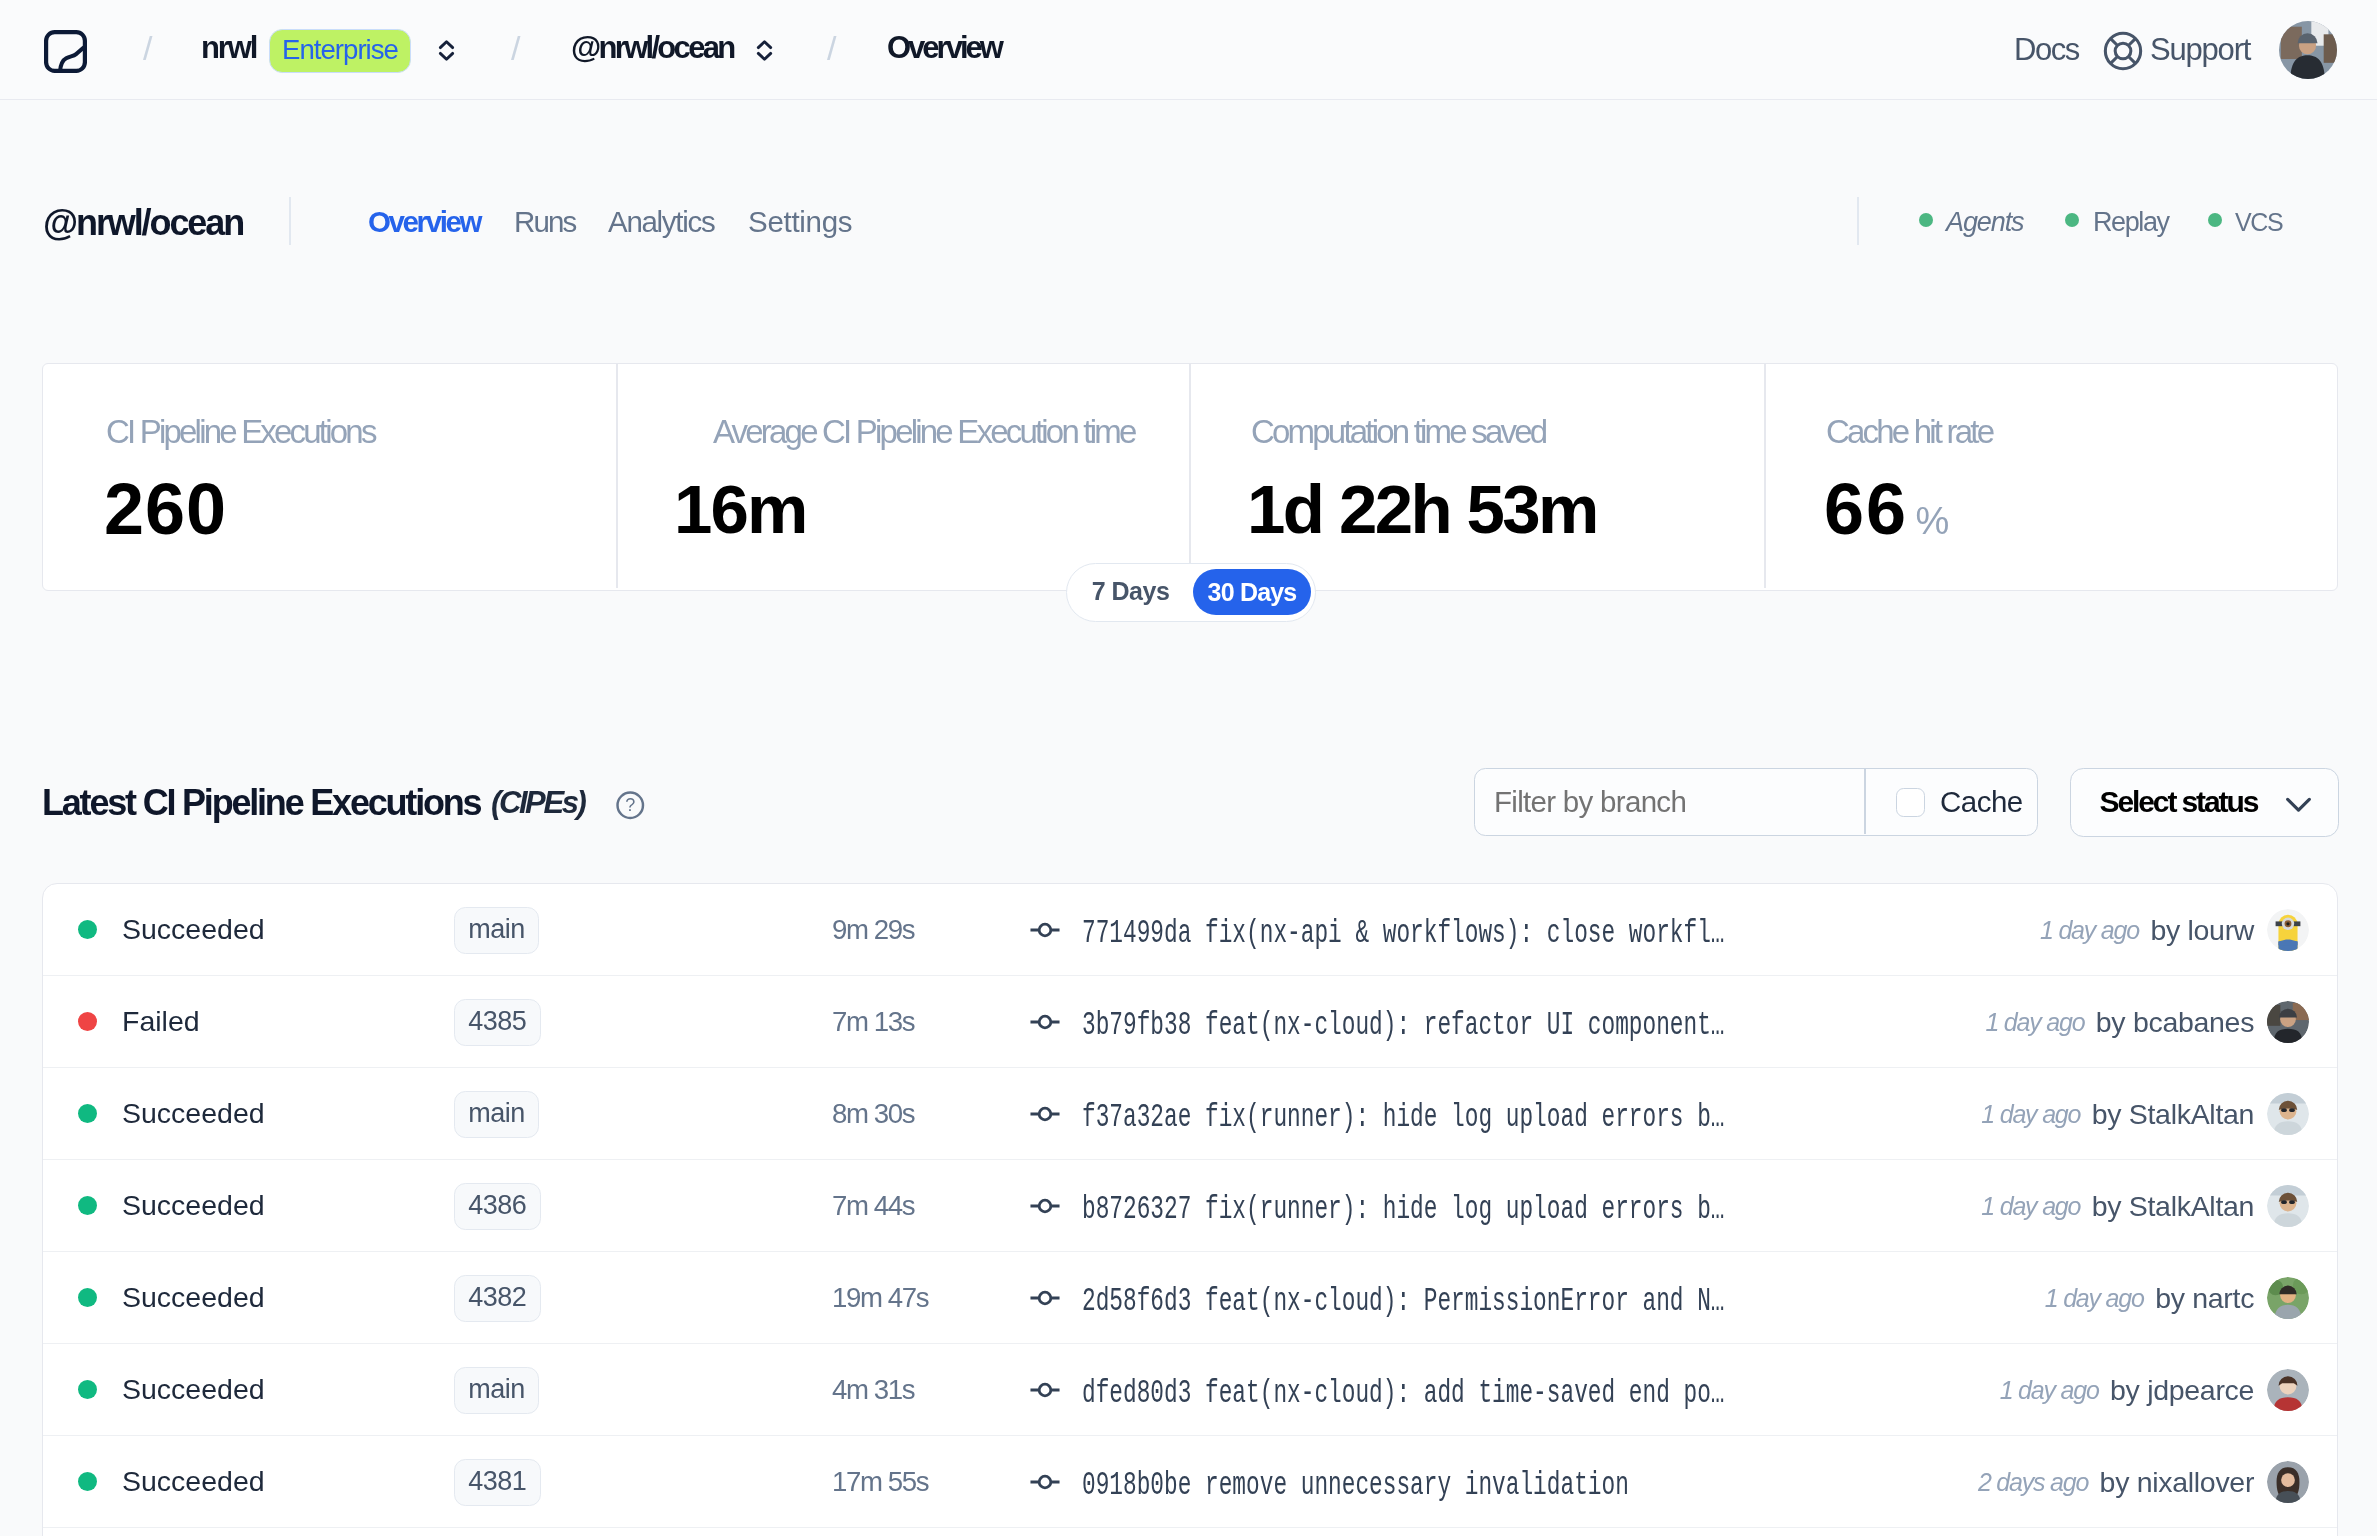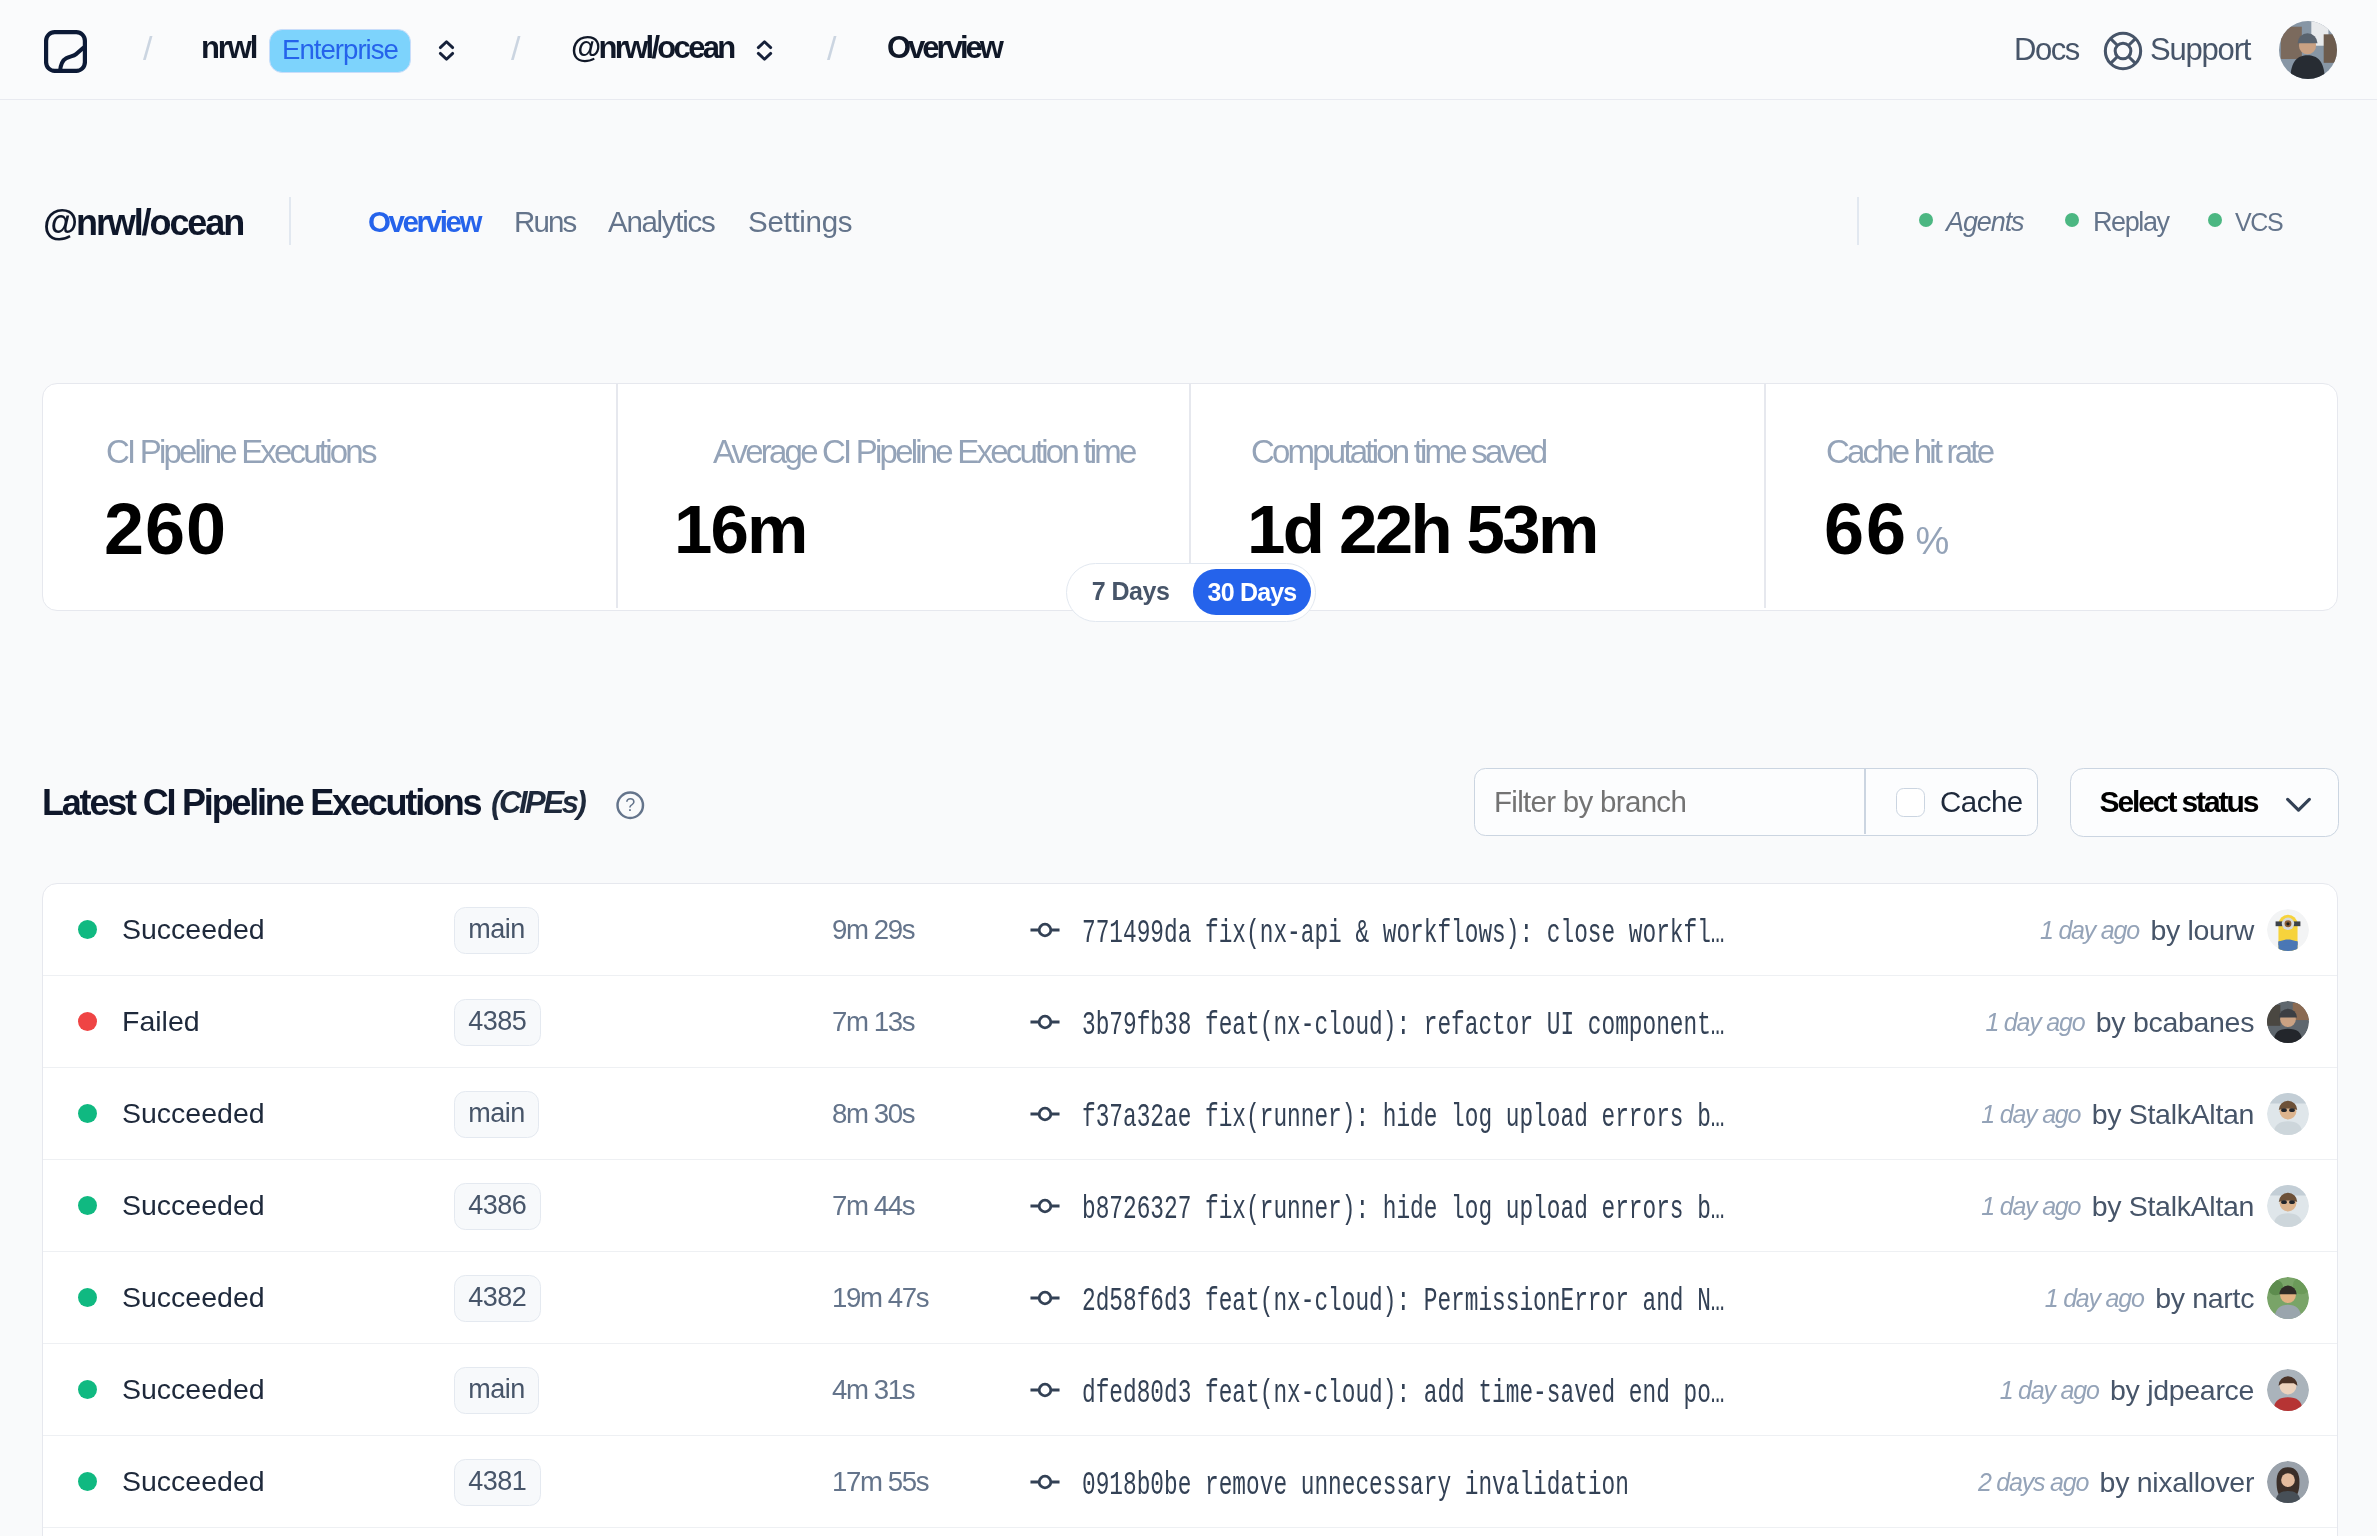--- a/index.html
+++ b/index.html
@@ -3,33 +3,33 @@
 <meta charset="utf-8">
 <style>
   * { margin:0; padding:0; box-sizing:border-box; }
   html,body { width:2378px; height:1537px; background:#f9fafb; font-family:"Liberation Sans", sans-serif; position:relative; overflow:hidden; }
   .abs { position:absolute; }
 
   
   #header { position:absolute; left:0; top:0; width:2378px; height:100px; background:#fafbfc; border-bottom:1.9px solid #e8eaf0; }
   .crumb-slash { color:#cbd5e1; font-size:34px; font-weight:400; }
   .crumb-txt { color:#101828; font-size:31px; font-weight:600; }
-  #ent-badge { position:absolute; left:269px; top:28.5px; width:142px; height:44px; background:#7dd3fc; border:1.9px solid #c9ddfa; border-radius:13.3px; color:#2563eb; font-size:27.6px; font-weight:500; text-align:center; line-height:40px; letter-spacing:-1px; }
+  #ent-badge { position:absolute; left:269px; top:28.5px; width:142px; height:44px; background:#bef264; border:1.9px solid #c9ddfa; border-radius:13.3px; color:#2563eb; font-size:27.6px; font-weight:500; text-align:center; line-height:40px; letter-spacing:-1px; }
   .hdr-link { color:#475569; font-size:31px; font-weight:500; }
 
   
   #big-title { position:absolute; left:43px; top:202px; font-size:36px; font-weight:700; color:#0f172a; letter-spacing:-2.1px; }
   .vdiv { position:absolute; width:1.9px; background:#e2e8f0; }
   .nav-item { position:absolute; top:205px; font-size:29.5px; font-weight:500; color:#64748b; }
   .nav-active { color:#2563eb; font-weight:600; }
   .svc { position:absolute; top:207px; font-size:27px; color:#64748b; }
   .svc-dot { position:absolute; top:213px; width:14.3px; height:14.3px; border-radius:50%; background:#4cb782; }
 
   
-  #stats { position:absolute; left:42px; top:363px; width:2296px; height:228px; background:#fff; border:1.9px solid #e6e8ee; border-radius:15px;margin-top:20px; }
+  #stats { position:absolute; left:42px; top:363px; width:2296px; height:228px; background:#fff; border:1.9px solid #e6e8ee; border-radius:6px; }
   .stat-label { position:absolute; top:49px; font-size:33px; font-weight:500; color:#94a3b8; letter-spacing:-2.8px; }
   .stat-value { position:absolute; top:93px; font-size:69px; font-weight:700; color:#000; line-height:105px;}
   .stat-div { position:absolute; top:0; width:1.9px; height:224px; background:#e6e8ee; }
 
   
   #toggle { position:absolute; left:1066px; top:563px; width:250px; height:59px; background:#fff; border:1.9px solid #e2e8f0; border-radius:30px; }
   #toggle .t7 { position:absolute; left:0px; top:0px; width:127px; text-align:center; line-height:54px; font-size:25px; font-weight:600; color:#475569; letter-spacing:-0.5px; }
   #toggle .t30 { position:absolute; left:126px; top:4.8px; width:118px; height:46px; background:#2563eb; border-radius:25px; color:#fff; text-align:center; line-height:46px; font-size:25px; font-weight:600; letter-spacing:-0.8px; }
 
   

